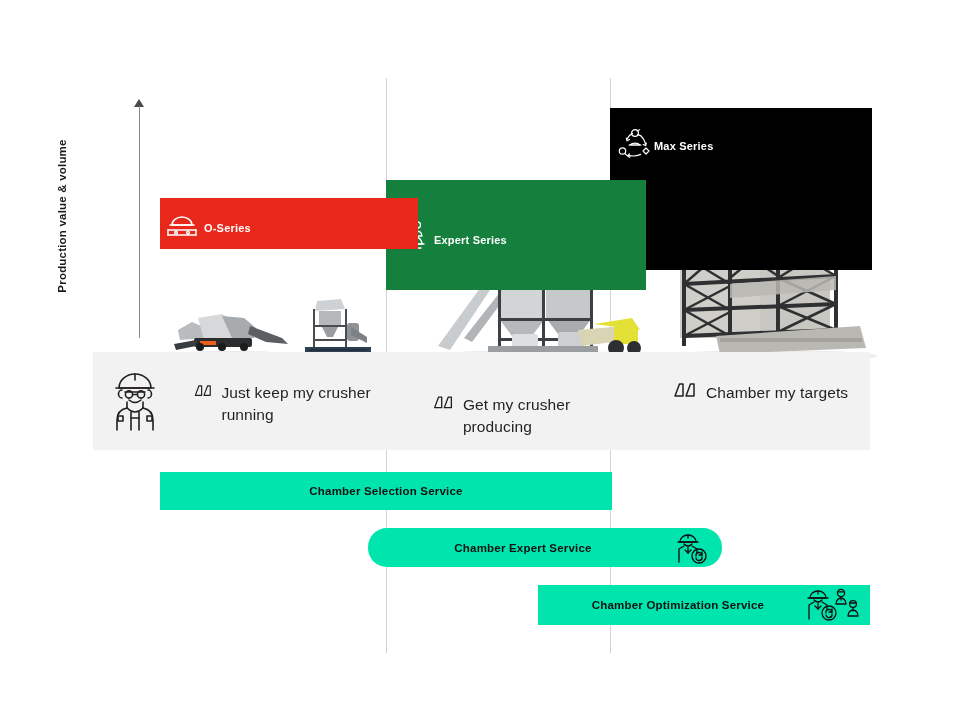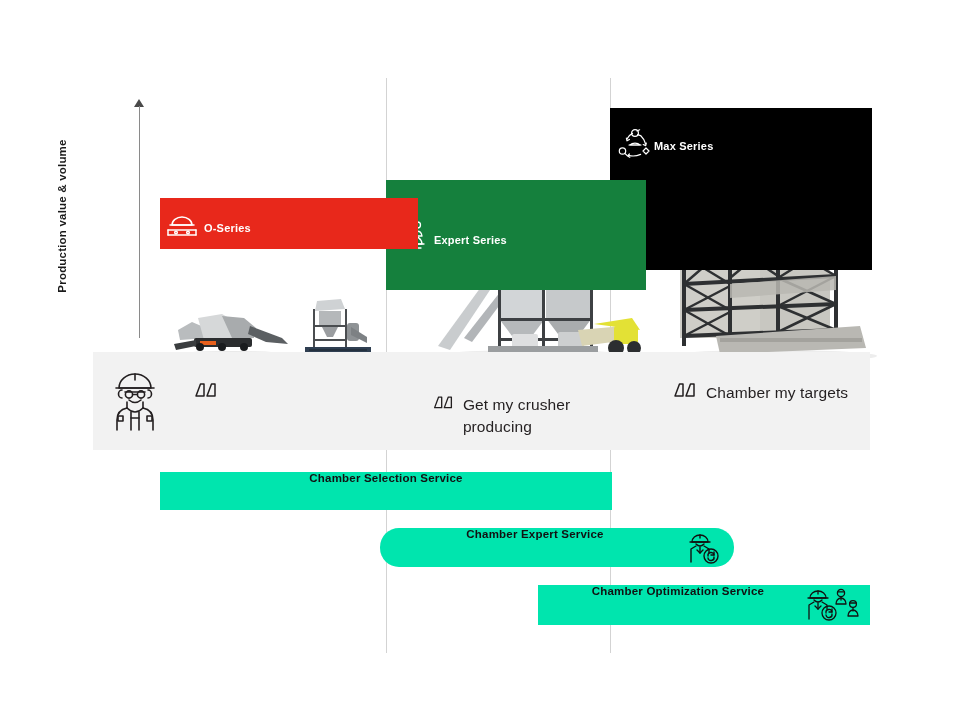--- a/index.html
+++ b/index.html
@@ -98,34 +98,35 @@
     line-height: 1.42;
     letter-spacing: .1px;
   }
   #worker-icon { position: absolute; left: 105px; top: 368px; }
 
   
   .service-bar {
     position: absolute;
     background: #00E5AE;
     display: flex;
+    align-items: center;
     justify-content: center;
     z-index: 4;
   }
   .service-label {
     font-size: 11.5px;
     font-weight: bold;
     color: #111111;
     letter-spacing: .2px;
     white-space: nowrap;
   }
   .service-icon { position: absolute; right: 10px; top: 50%; transform: translateY(-50%); }
 
   #svc-selection    { left: 160px; top: 472px; width: 452px; height: 38px; }
-  #svc-expert       { left: 380px; top: 528px; width: 354px; height: 39px; border-radius: 19px; }
+  #svc-expert       { left: 368px; top: 528px; width: 354px; height: 39px; border-radius: 19px; }
   #svc-optimization { left: 538px; top: 585px; width: 332px; height: 40px; }
   #svc-expert .service-label { margin-right: 44px; }
   #svc-optimization .service-label { margin-right: 52px; }
 </style>
 </head>
 <body>
 
 <div id="stage">
 
   <div class="divider" id="divider-1"></div>
@@ -298,20 +299,21 @@
     </g>
   </svg>
 
   <div class="persona" id="persona-1">
     <svg width="26" height="22" viewBox="0 0 26 22">
       <g fill="none" stroke="#231f20" stroke-width="1.5" stroke-linejoin="round">
         <path d="M3 14 L7.5 2 h3.5 v12 z"></path>
         <path d="M14 14 L18.5 2 H22 v12 z"></path>
       </g>
     </svg>
+    <div class="persona-quote-text">Just keep my crusher running</div>
   </div>
 
   <div class="persona" id="persona-2">
     <svg width="26" height="22" viewBox="0 0 26 22">
       <g fill="none" stroke="#231f20" stroke-width="1.5" stroke-linejoin="round">
         <path d="M3 14 L7.5 2 h3.5 v12 z"></path>
         <path d="M14 14 L18.5 2 H22 v12 z"></path>
       </g>
     </svg>
     <div class="persona-quote-text">Get my crusher producing</div>

